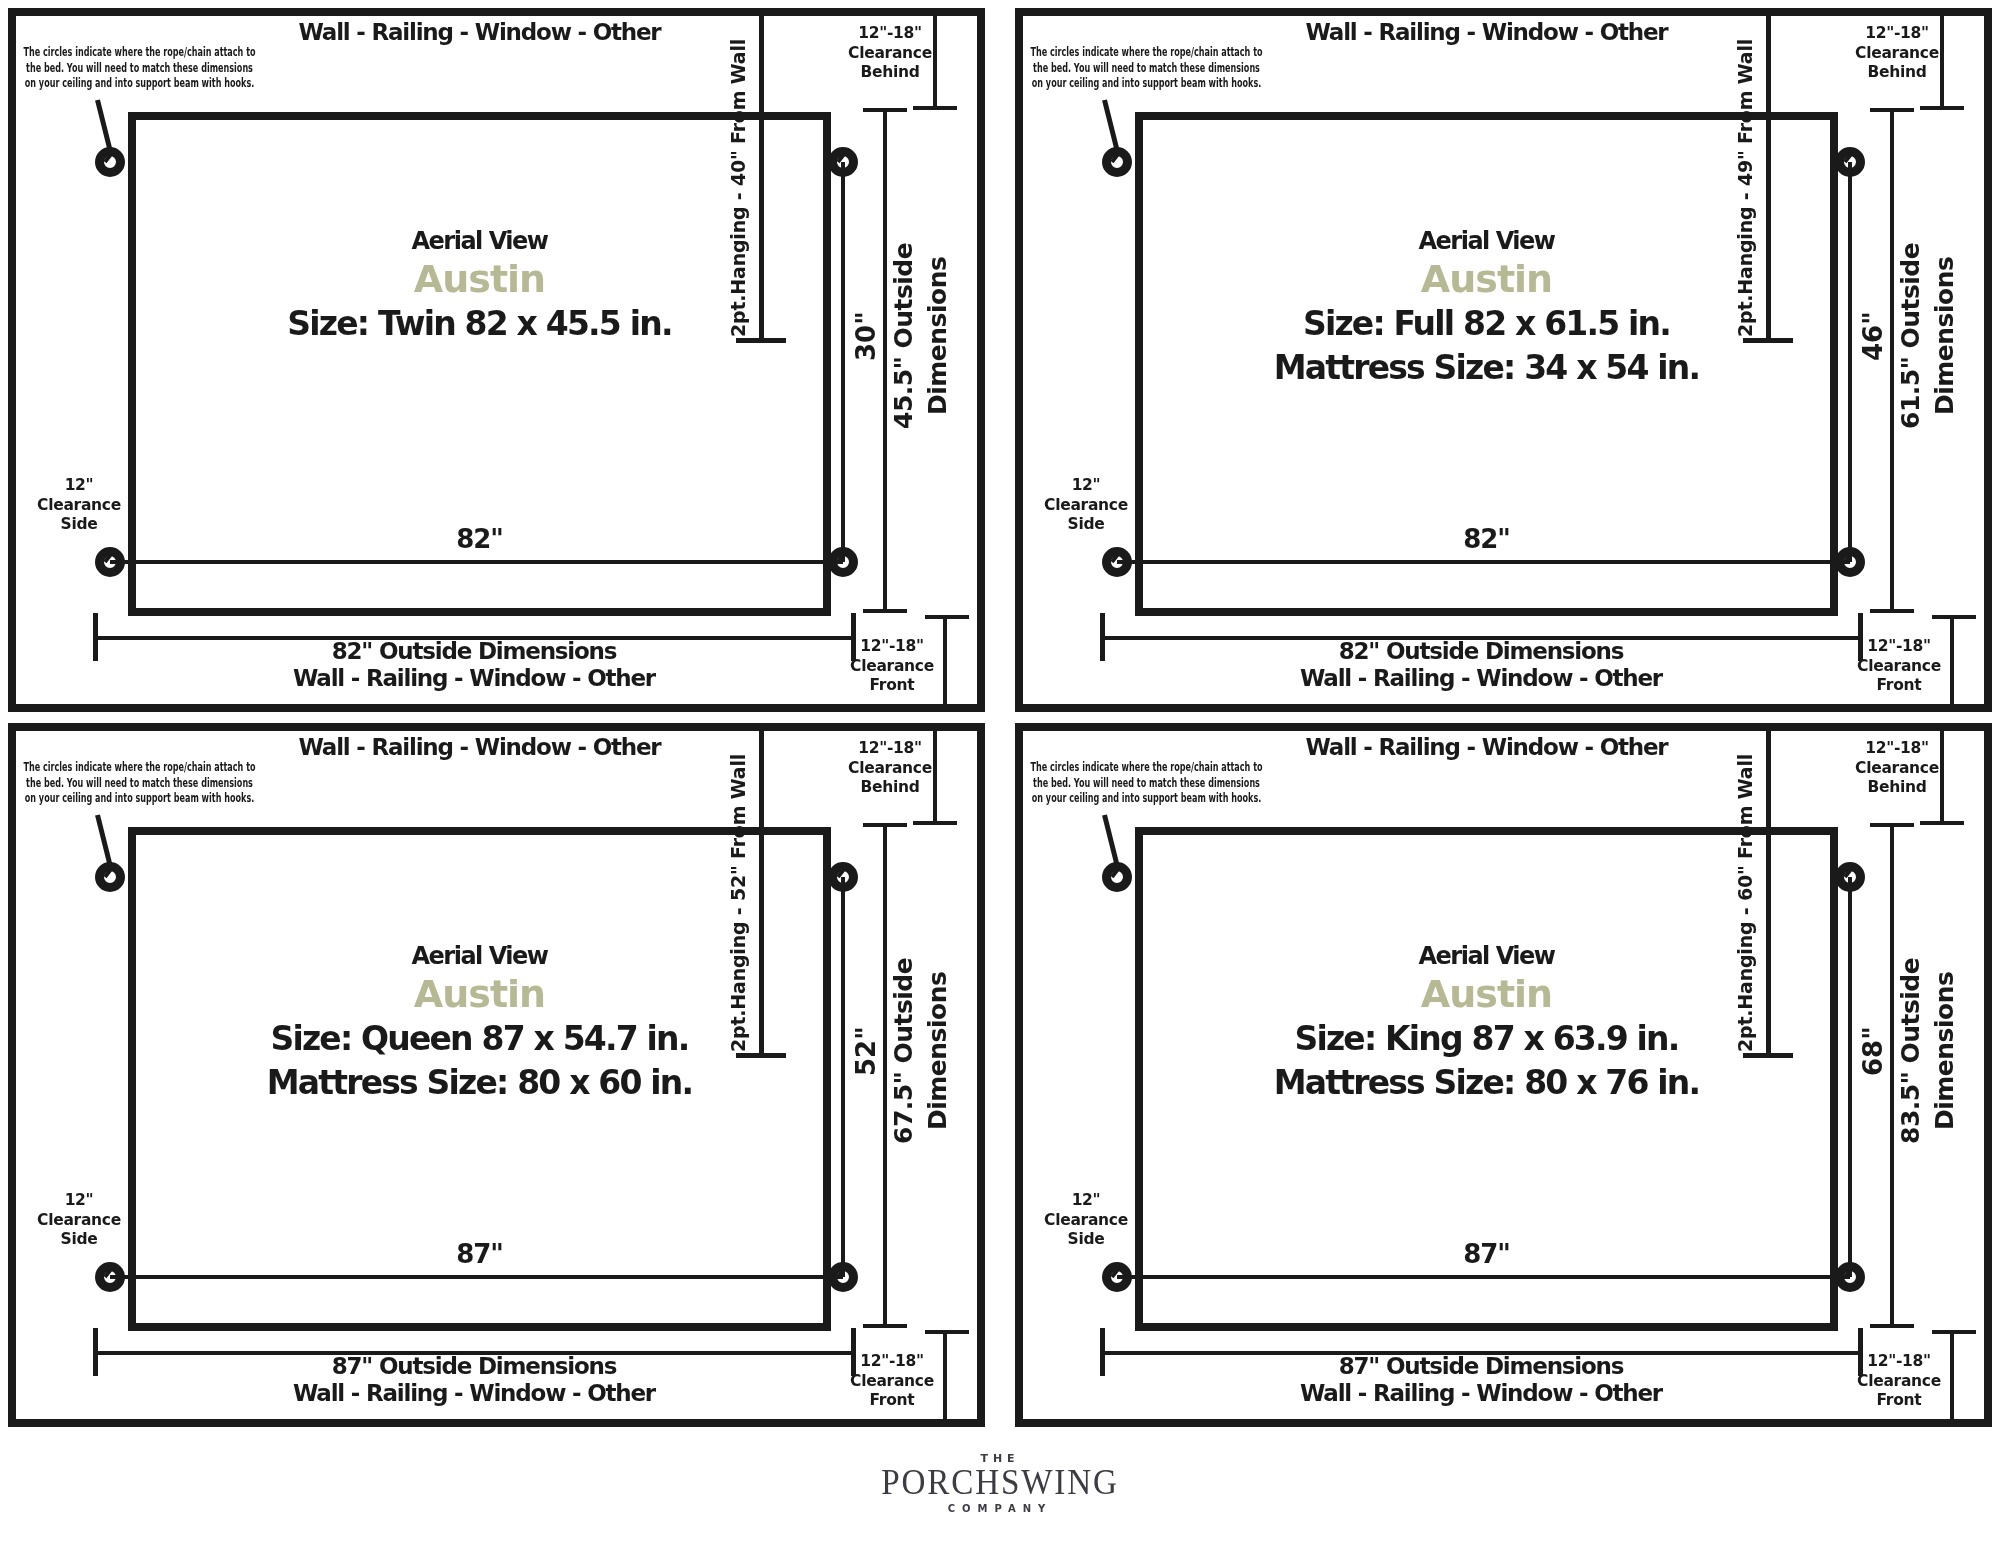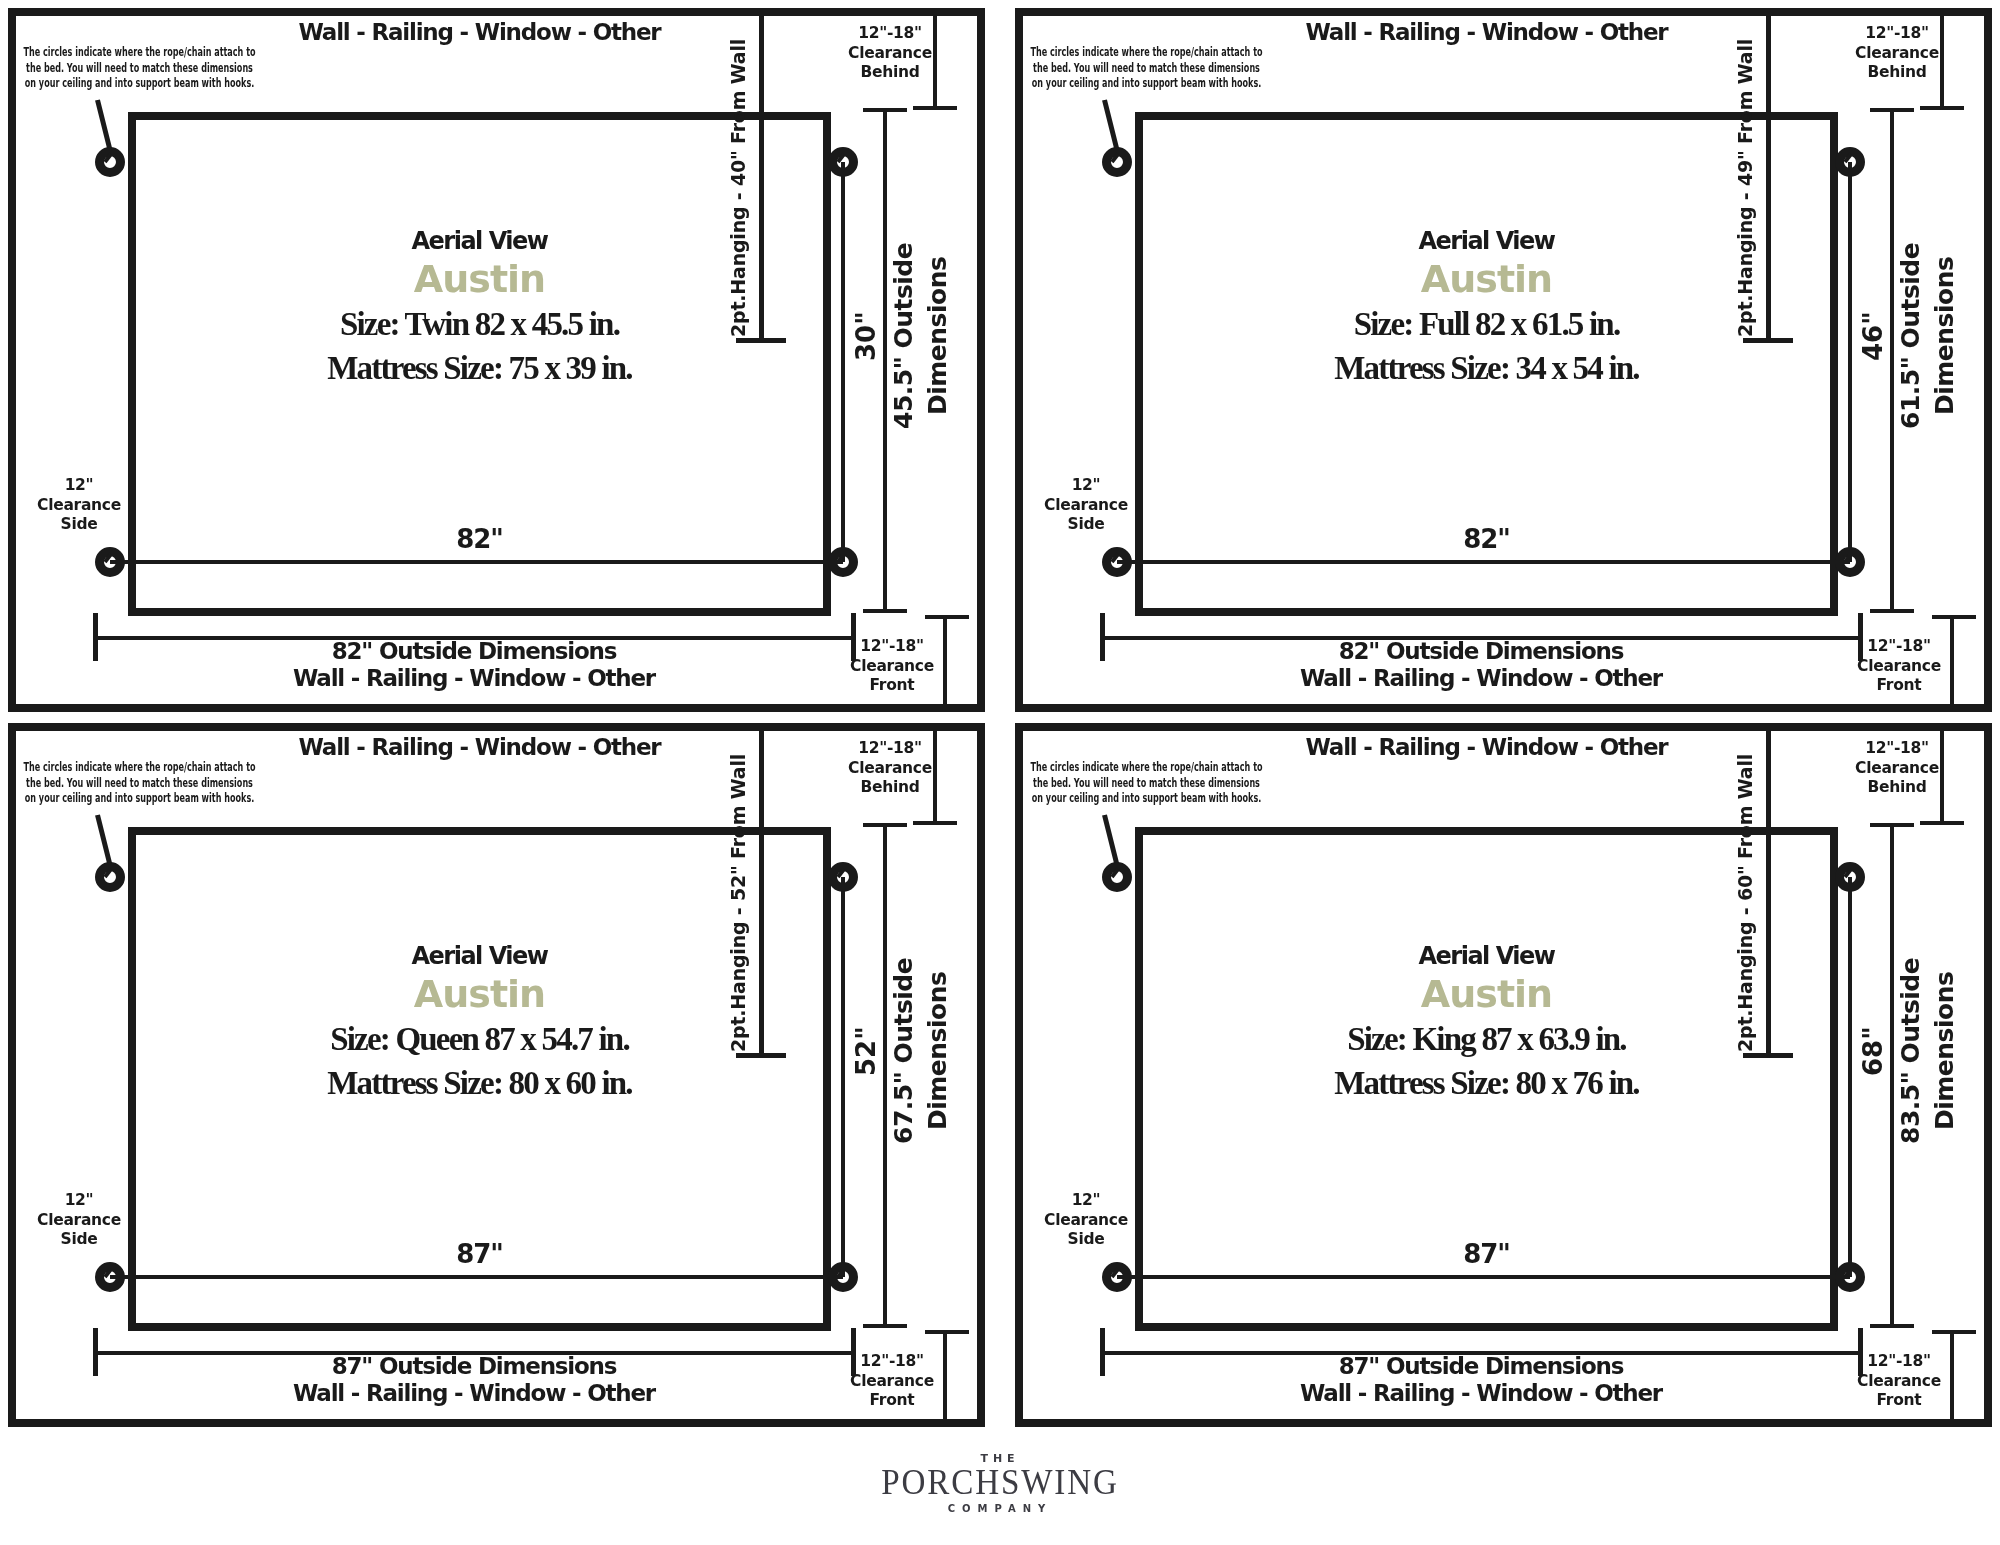--- a/index.html
+++ b/index.html
@@ -10,21 +10,21 @@
   
   .p-title{left:112px;top:3px;width:703px;text-align:center;font-weight:700;font-size:23px;letter-spacing:-1.2px;}
   
   .p-note{left:2px;top:28px;width:392px;text-align:center;font-weight:700;font-size:13px;line-height:15.5px;white-space:pre-line;transform:scale(0.62,1);transform-origin:0 0;}
   .p-pointer{left:79px;top:84px;width:5px;height:52px;background:#1a1a1a;transform:rotate(-14deg);transform-origin:top center;}
   
   .p-bed{left:112px;top:96px;width:703px;height:504px;border:8px solid #1a1a1a;box-sizing:border-box;}
   .p-bedtext{left:112px;top:210px;width:703px;text-align:center;font-weight:700;}
   .bt-aerial{font-size:24px;line-height:30px;letter-spacing:-1.5px;}
   .bt-austin{font-size:38px;line-height:46px;letter-spacing:-1px;color:#b6b993;}
-  .bt-size,.bt-mattress{font-size:33px;line-height:44px;letter-spacing:-1.8px;font-family:Liberation Serif, serif;}
+  .bt-size,.bt-mattress{font-size:33px;line-height:44px;letter-spacing:-1.8px;}
   
   .ring{width:12px;height:12px;border:9px solid #1a1a1a;border-radius:50%;background:#fff;}
   .ring i{position:absolute;left:2px;top:-3px;width:4px;height:10px;background:#1a1a1a;transform:rotate(38deg);}
   
   .v-divider{left:743px;top:0;width:5px;height:322px;}
   .v-divider-cap{left:720px;top:322px;width:50px;height:5px;}
   .vtext{writing-mode:vertical-rl;transform:rotate(180deg);text-align:center;font-weight:700;}
   .hang-label{left:704px;top:22px;width:36px;height:300px;font-size:19px;letter-spacing:-0.2px;line-height:36px;}
   
   .gap-line{left:825px;top:146px;width:4px;height:400px;}
@@ -65,21 +65,20 @@
   <div class="p-title">Wall - Railing - Window - Other</div>
   <div class="p-note">The circles indicate where the rope/chain attach to
 the bed. You will need to match these dimensions
 on your ceiling and into support beam with hooks.</div>
   <div class="p-pointer ln"></div>
   <div class="p-bed"></div>
   <div class="p-bedtext">
     <div class="bt-aerial">Aerial View</div>
     <div class="bt-austin">Austin</div>
     <div class="bt-size">Size: Twin 82 x 45.5 in.</div>
-    <div class="bt-mattress">Mattress Size: 75 x 39 in.</div>
   </div>
   <div class="ring" style="left:79px;top:131px;">
       <i></i>
     </div>
   <div class="ring" style="left:812px;top:131px;">
       <i></i>
     </div>
   <div class="ring" style="left:79px;top:531px;">
       <i></i>
     </div>

